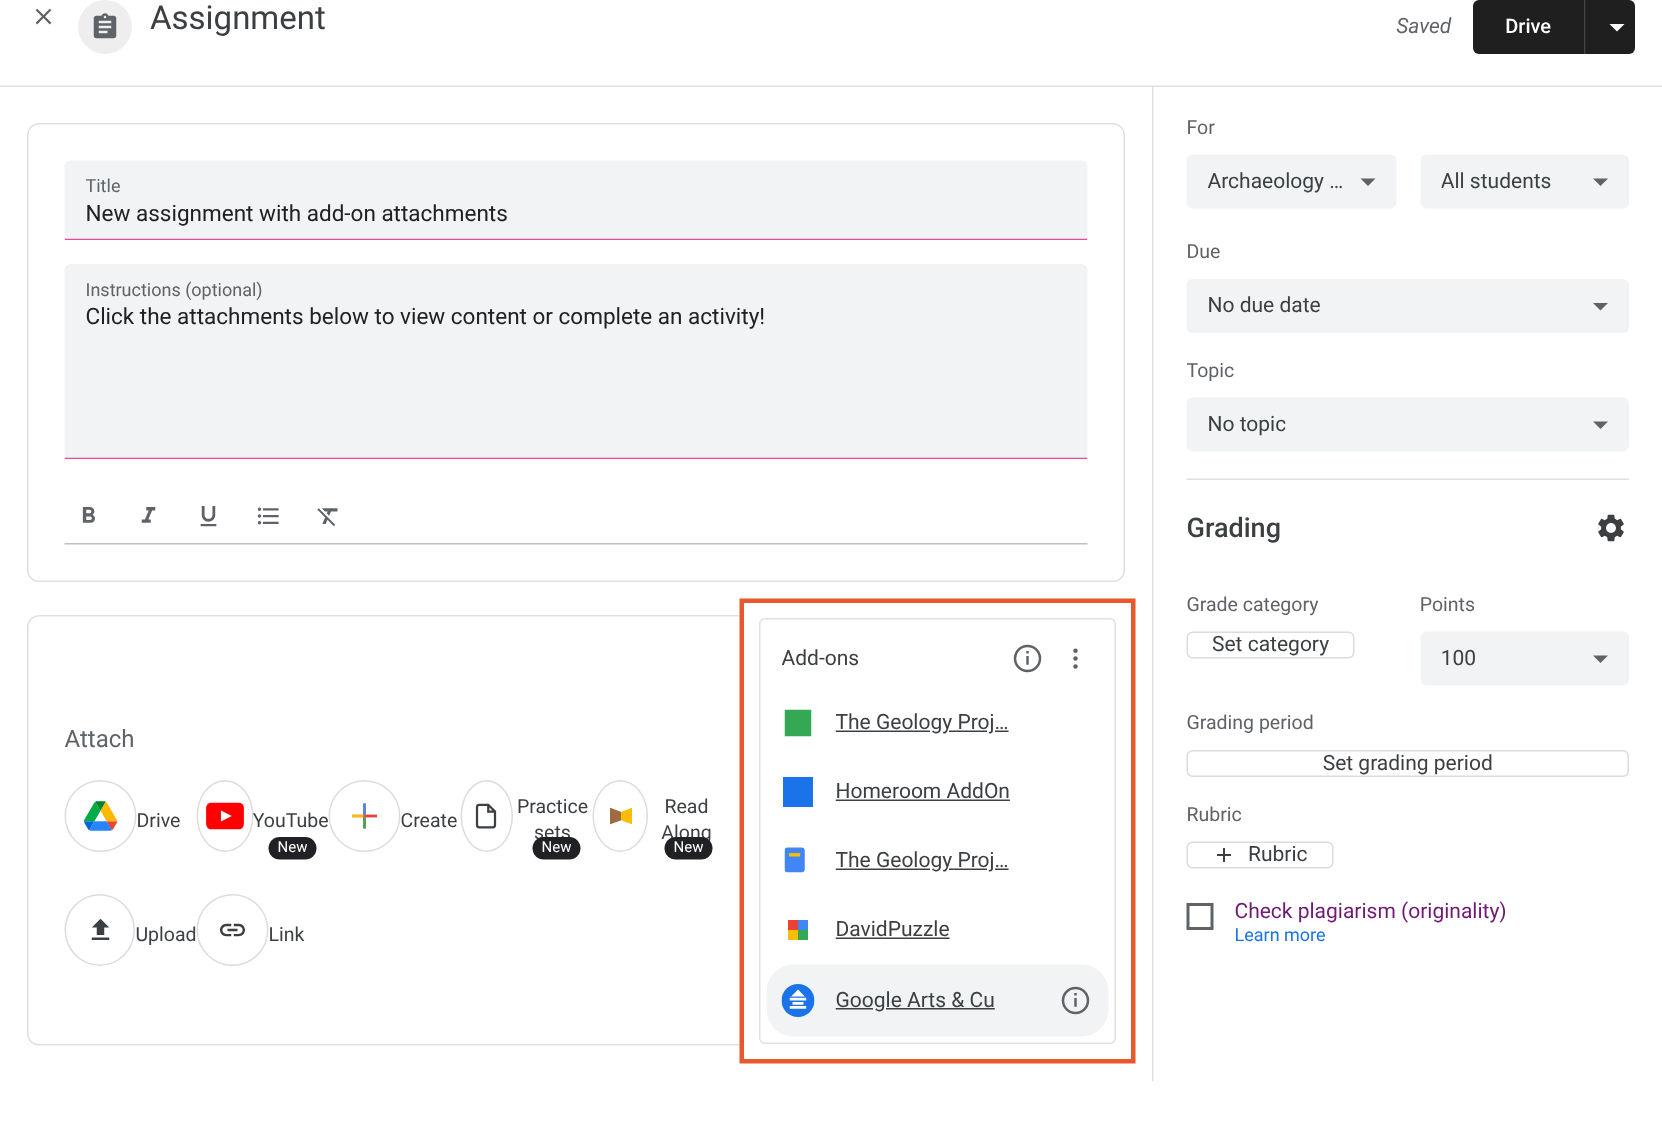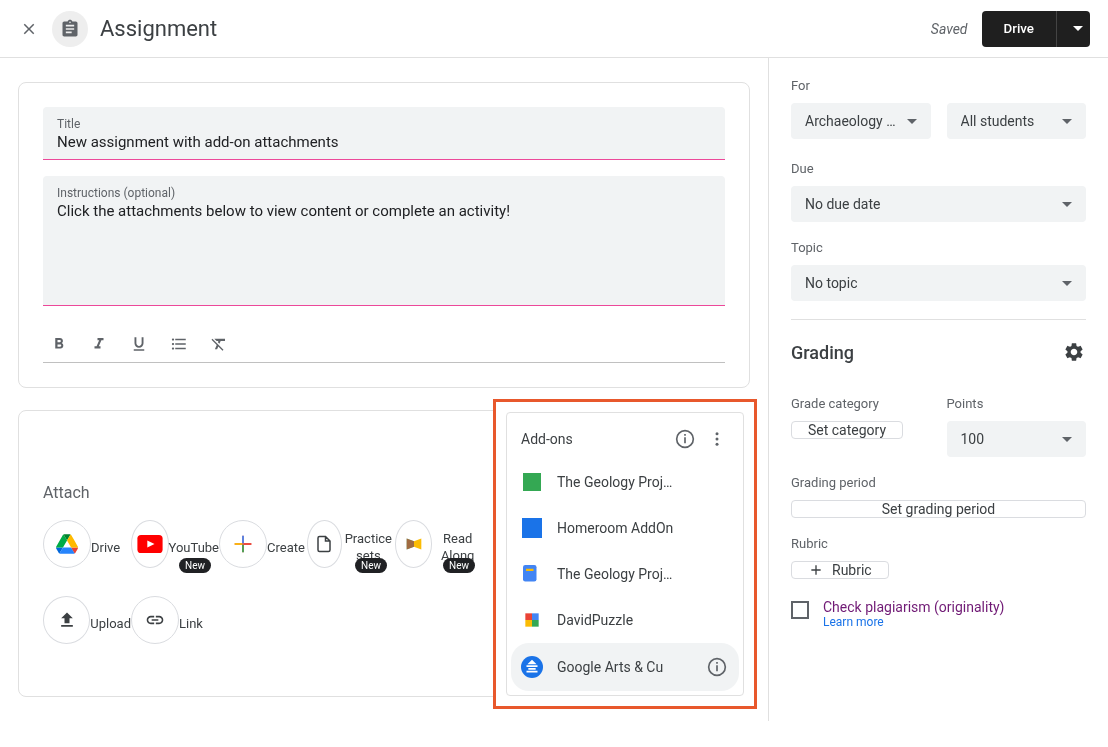--- a/index.html
+++ b/index.html
@@ -9,21 +9,21 @@
       font-family: 'Google Sans', Roboto, Arial, sans-serif;
     }
     body {
       background: #fff;
       color: #3c4043;
       font-size: 14px;
     }
     .header {
       height: 58px;
       display: flex;
-      align-items: center;
+      align-items: flex-start;
       padding: 0 18px;
       border-bottom: 1px solid #e0e0e0;
       gap: 12px;
     }
     .close-icon {
       width: 22px;
       height: 22px;
       cursor: pointer;
       display: flex;
       align-items: center;
@@ -229,20 +229,21 @@
     .addons-list {
       flex: 1;
       overflow-y: auto;
     }
     .addon-item {
       display: flex;
       align-items: center;
       padding: 12px 14px;
       cursor: pointer;
       gap: 14px;
+      text-decoration: underline;
     }
     .addon-item:hover, .addon-item.hover {
       background: #f1f3f4;
     }
     .addon-item.hover {
       border-radius: 18px;
       margin: 0 4px;
       padding: 12px 10px;
     }
     .addon-icon {

